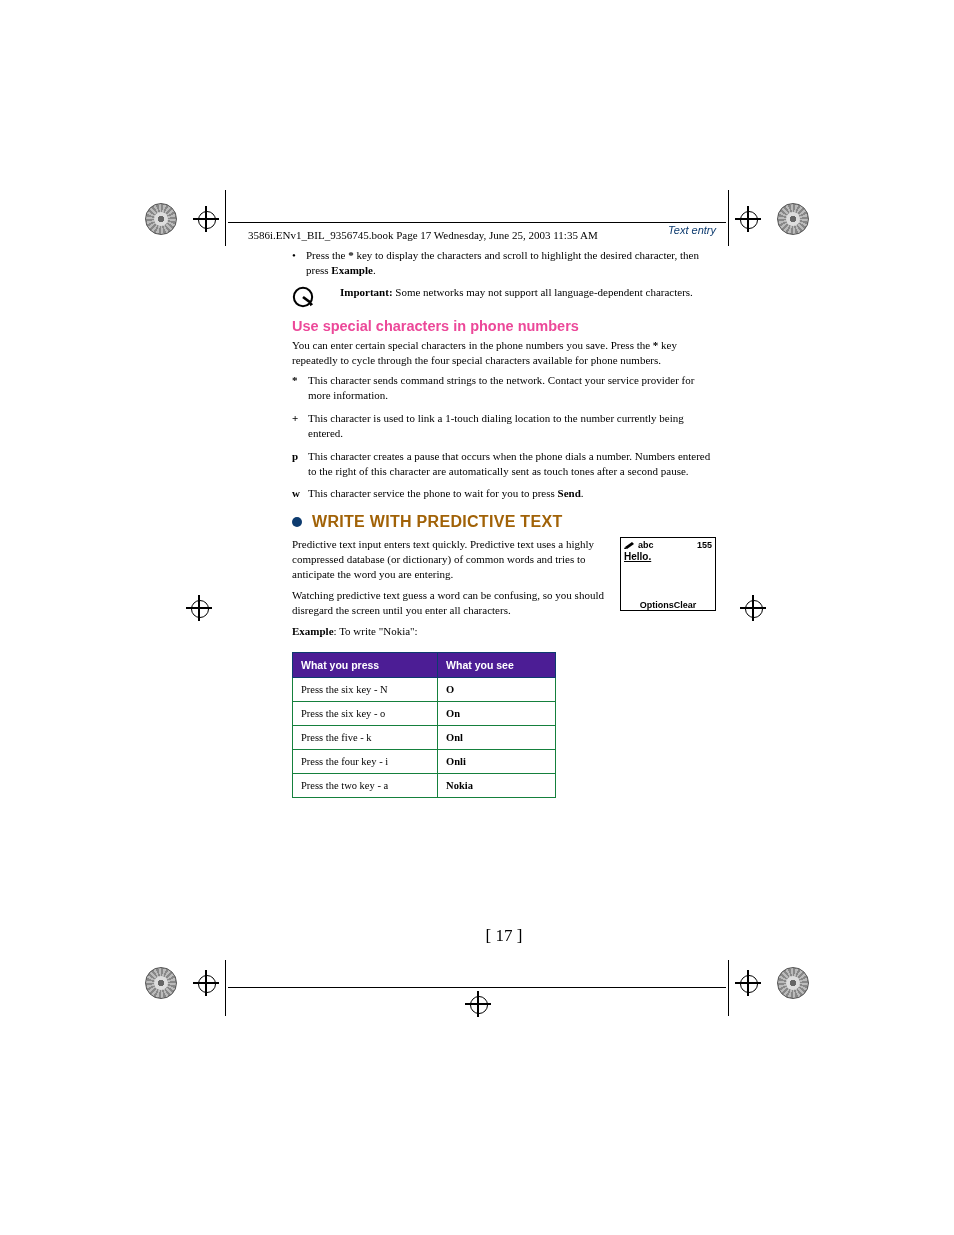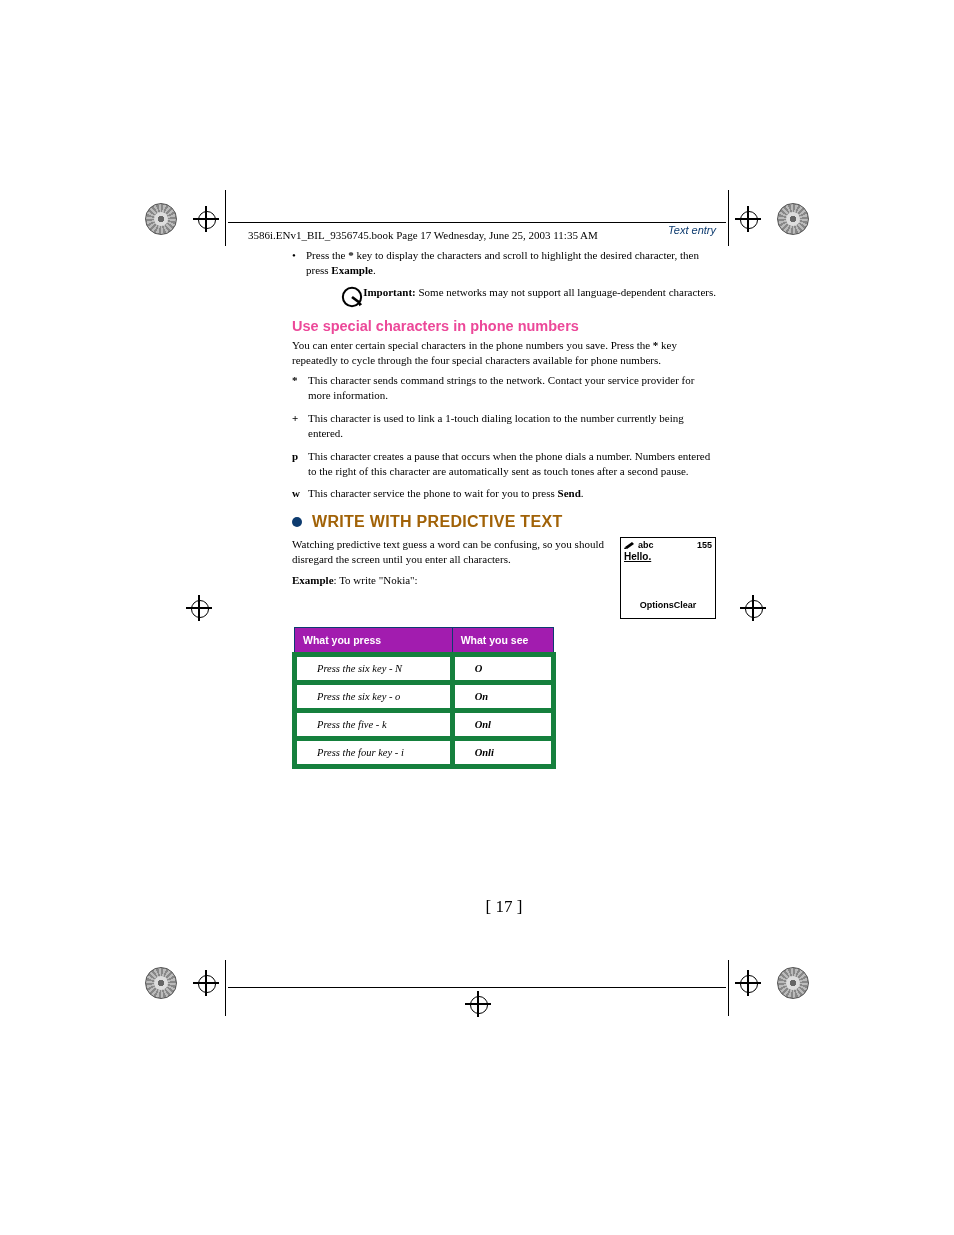--- a/index.html
+++ b/index.html
@@ -39,23 +39,22 @@
     line-height: 1.35;
     margin-bottom: 8px;
   }
   .bullet-dot {
     width: 14px;
     flex: 0 0 14px;
   }
   .important-row {
     display: flex;
     align-items: flex-start;
-    gap: 0;
+    gap: 26px;
     margin: 4px 0 10px 0;
-    justify-content: flex-end;
   }
   .important-icon {
     flex: 0 0 22px;
     height: 22px;
   }
   .important-text {
     font-size: 11px;
   }
   .h-special {
     color: #ec4899;
@@ -105,21 +104,21 @@
     align-items: flex-start;
   }
   .pred-text {
     flex: 1;
   }
   .phone-screen {
     width: 96px;
     border: 1.2px solid #000;
     font-size: 9px;
     font-family: Arial, sans-serif;
-    padding: 2px 3px 8px 3px;
+    padding: 2px 3px 0 3px;
     box-sizing: border-box;
   }
   .ps-top {
     display: flex;
     justify-content: space-between;
     font-weight: bold;
   }
   .ps-pencil { 
     display: flex; 
     align-items: center; 
@@ -137,32 +136,31 @@
     justify-content: center;
     font-weight: bold;
   }
   table.pred-table {
     border-collapse: collapse;
     margin-top: 8px;
     width: 264px;
     font-size: 10.5px;
   }
   table.pred-table th {
-    background: #a21caf;
+    background: #4c1d95;
     color: #fff;
     text-align: left;
     font-weight: bold;
     padding: 6px 8px;
     border: 1px solid #0d3b6f;
     font-family: Verdana, Arial, sans-serif;
   }
   table.pred-table td {
-    border: 5px solid #15803d;
-    padding: 6px 20px;
-    font-style: italic;
+    border: 1px solid #15803d;
+    padding: 6px 8px;
   }
   table.pred-table td:nth-child(2) { font-weight: bold; }
   .page-num {
     position: absolute;
     left: 0; right: 0;
     bottom: -148px;
     text-align: center;
     font-size: 17px;
   }
 
@@ -291,20 +289,21 @@
     </div>
   </div>
 
   <div class="h-predictive-row">
     <div class="big-bullet"></div>
     <div class="h-predictive">WRITE WITH PREDICTIVE TEXT</div>
   </div>
 
   <div class="pred-cols">
     <div class="pred-text">
+      <p class="para">Predictive text input enters text quickly. Predictive text uses a highly compressed database (or dictionary) of common words and tries to anticipate the word you are entering.</p>
       <p class="para">Watching predictive text guess a word can be confusing, so you should disregard the screen until you enter all characters.</p>
       <p class="para">
         <b>Example</b><span>: To write "Nokia":</span>
       </p>
     </div>
     <div class="phone-screen">
       <div class="ps-top">
         <span class="ps-pencil">
           <svg width="12" height="8" viewBox="0 0 12 8">
               <path d="M1 6 L8 1 L10 3 L3 8 Z" fill="#000"></path>
@@ -340,17 +339,21 @@
           <td>On</td>
         </tr>
         <tr>
           <td>Press the five - k</td>
           <td>Onl</td>
         </tr>
         <tr>
           <td>Press the four key - i</td>
           <td>Onli</td>
         </tr>
+        <tr>
+          <td>Press the two key - a</td>
+          <td>Nokia</td>
+        </tr>
       </tbody>
   </table>
 
   <div class="page-num">[ 17 ]</div>
 </div>
 
 </body></html>

